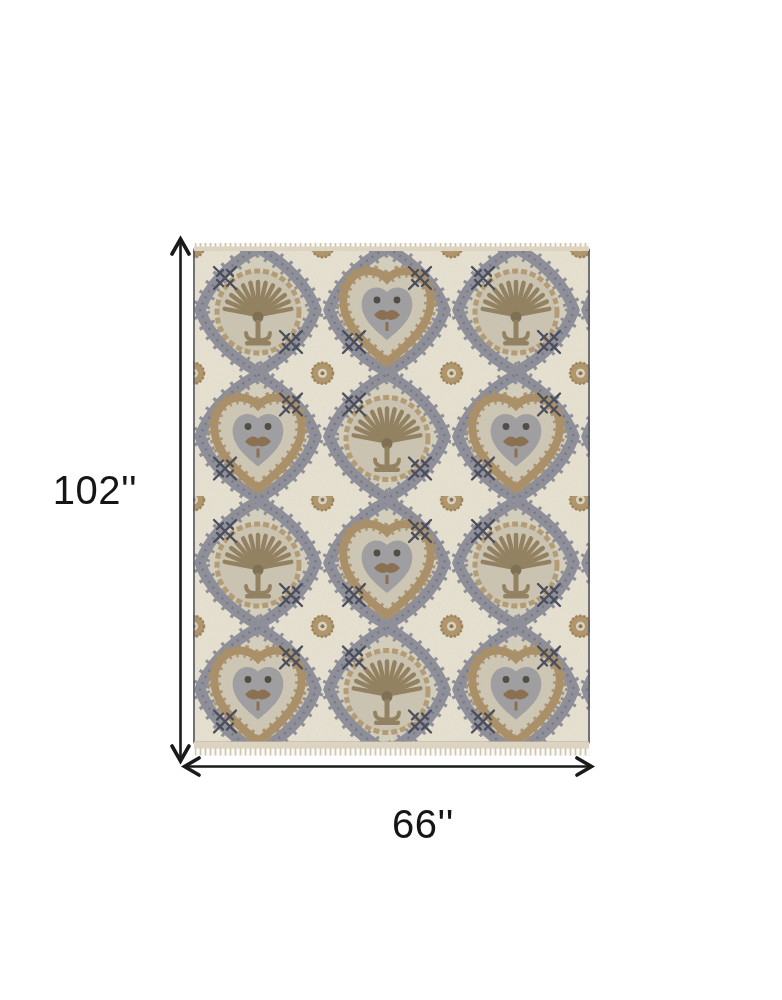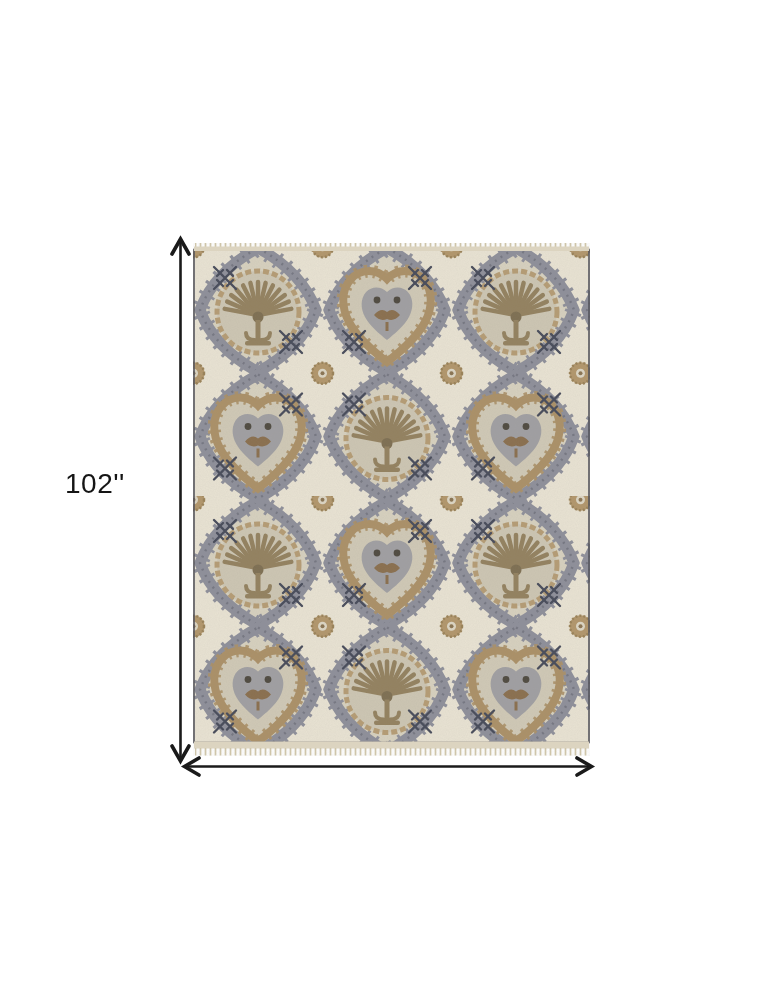--- a/index.html
+++ b/index.html
@@ -1,21 +1,21 @@
 <!DOCTYPE html>
 <html><head>
 <meta charset="utf-8">
 <style>
   html,body{margin:0;padding:0;background:#ffffff;}
   #canvas{
     position:relative;width:782px;height:1000px;background:#ffffff;overflow:hidden;
     font-family:"Liberation Sans","DejaVu Sans",sans-serif;
   }
   .dim-label{
-    position:absolute;color:#151515;font-size:28px;letter-spacing:0.5px;
+    position:absolute;color:#151515;font-size:40px;letter-spacing:0.5px;
     text-align:center;line-height:1;user-select:none;
   }
   #height-label{left:20px;top:470px;width:150px;}
   #width-label{left:348px;top:804px;width:150px;}
   #rug{position:absolute;left:193px;top:243px;width:397px;height:513px;}
   #arrows{position:absolute;left:0;top:0;width:782px;height:1000px;pointer-events:none;}
 </style>
 </head>
 <body>
 
@@ -136,14 +136,15 @@
     </g>
     <g stroke="#1a1a1a" fill="none">
       <line x1="186" y1="766.5" x2="590" y2="766.5" stroke-width="2.6"></line>
       <path d="M199,758 L184.5,766.5 L199,775" stroke-width="3.6" stroke-linecap="round" stroke-linejoin="miter"></path>
       <path d="M577,758 L591.5,766.5 L577,775" stroke-width="3.6" stroke-linecap="round" stroke-linejoin="miter"></path>
     </g>
   </svg>
 
   <div id="height-label" class="dim-label">102''</div>
 
+  <div id="width-label" class="dim-label">66''</div>
 
 </div>
 
 </body></html>

